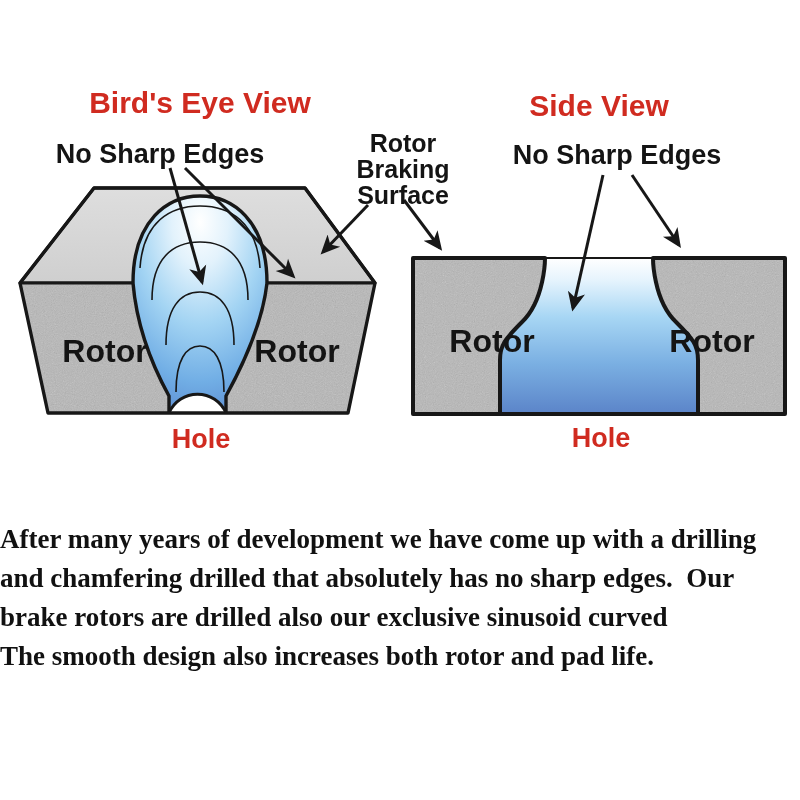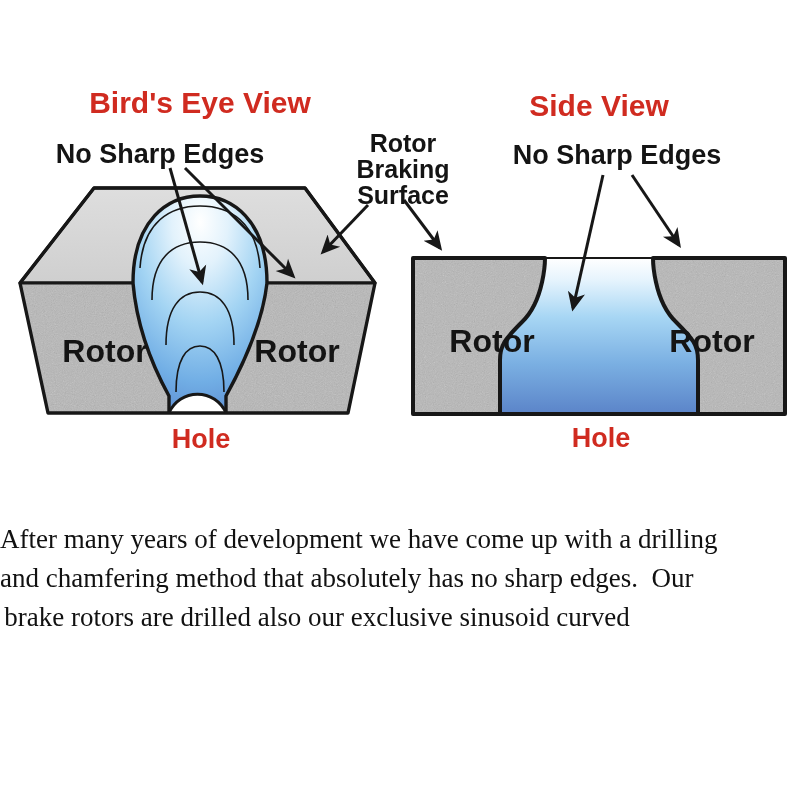--- a/index.html
+++ b/index.html
@@ -5,21 +5,21 @@
   html,body{margin:0;padding:0;background:#fff;}
   body{width:800px;height:800px;overflow:hidden;
        font-family:"Liberation Sans", sans-serif;}
   #page{position:relative;width:800px;height:800px;background:#ffffff;}
   .diagram-area{position:absolute;left:0;top:0;width:800px;height:470px;}
   svg{display:block;}
   .cap{font-family:"Liberation Sans", sans-serif;font-weight:bold;}
   .paragraph{position:absolute;left:0;top:520px;width:634px;
              text-align:center;
              font-family:"Liberation Serif", serif;
-             font-size:27px;line-height:39px;color:#111111;}
+             font-size:27px;line-height:39px;color:#111111;font-weight:bold;}
   .paragraph .ln{display:block;white-space:pre;}
 </style>
 </head>
 <body>
 
 <div id="page">
 
   <div class="diagram-area">
     <svg width="800" height="470" viewBox="0 0 800 470">
       <defs>
@@ -194,17 +194,18 @@
       <text x="617" y="164" class="cap" font-size="27" fill="#141414" text-anchor="middle">No Sharp Edges</text>
 
       <text x="201" y="448" class="cap" font-size="27" fill="#d02b20" text-anchor="middle">Hole</text>
 
       <text x="601" y="447" class="cap" font-size="27" fill="#d02b20" text-anchor="middle">Hole</text>
     </svg>
   </div>
 
   <div class="paragraph">
     <span class="ln">After many years of development we have come up with a drilling</span>
-    <span class="ln">and chamfering method that absolutely has no sharp edges.  Our</span>
+    <span class="ln">and chamfering drilled that absolutely has no sharp edges.  Our</span>
     <span class="ln">brake rotors are drilled also our exclusive sinusoid curved</span>
+    <span class="ln">The smooth design also increases both rotor and pad life.</span>
   </div>
 
 </div>
 
 </body></html>

